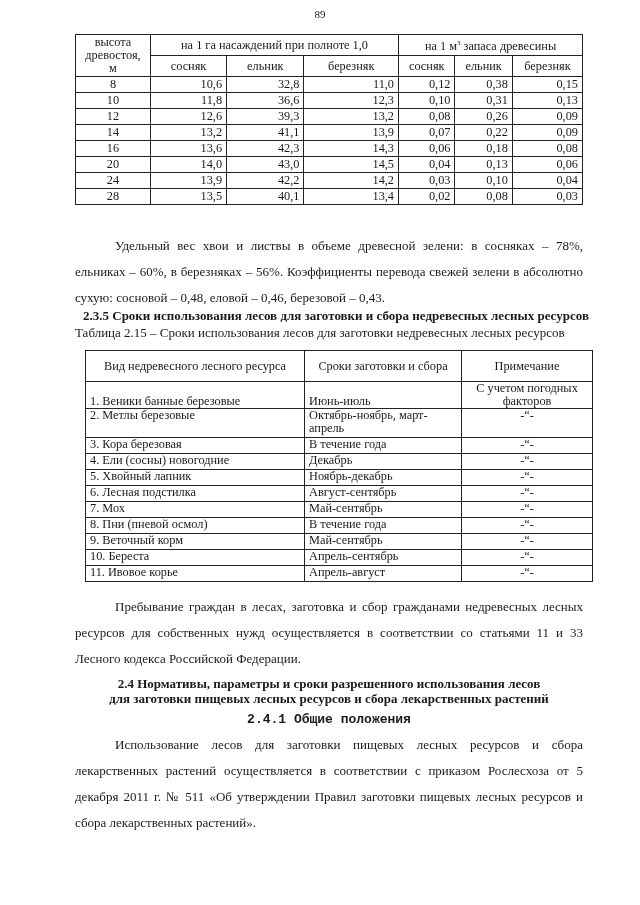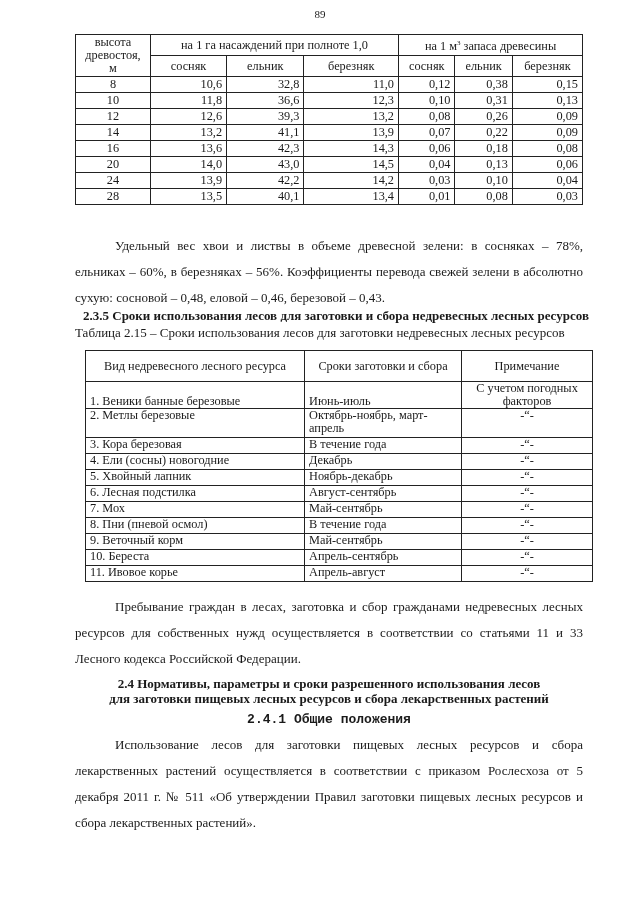--- a/index.html
+++ b/index.html
@@ -102,21 +102,21 @@
         <td>14,2</td>
         <td>0,03</td>
         <td>0,10</td>
         <td>0,04</td>
   </tr>
   <tr>
     <td class="h">28</td>
         <td>13,5</td>
         <td>40,1</td>
         <td>13,4</td>
-        <td>0,01</td>
+        <td>0,02</td>
         <td>0,08</td>
         <td>0,03</td>
   </tr>
 </tbody>
   </table>
 
 <div class="para indent" style="top:233px;">Удельный вес хвои и листвы в объеме древесной зелени: в сосняках – 78%, ельниках – 60%, в березняках – 56%. Коэффициенты перевода свежей зелени в абсолютно сухую: сосновой – 0,48, еловой – 0,46, березовой – 0,43.</div>
 
 <div class="heading" style="top:308px; text-indent:8px; white-space:nowrap;">2.3.5 Сроки использования лесов для заготовки и сбора недревесных лесных ресурсов</div>
 <div class="para" style="top:324px; line-height:18px;">Таблица 2.15 – Сроки использования лесов для заготовки недревесных лесных ресурсов</div>

